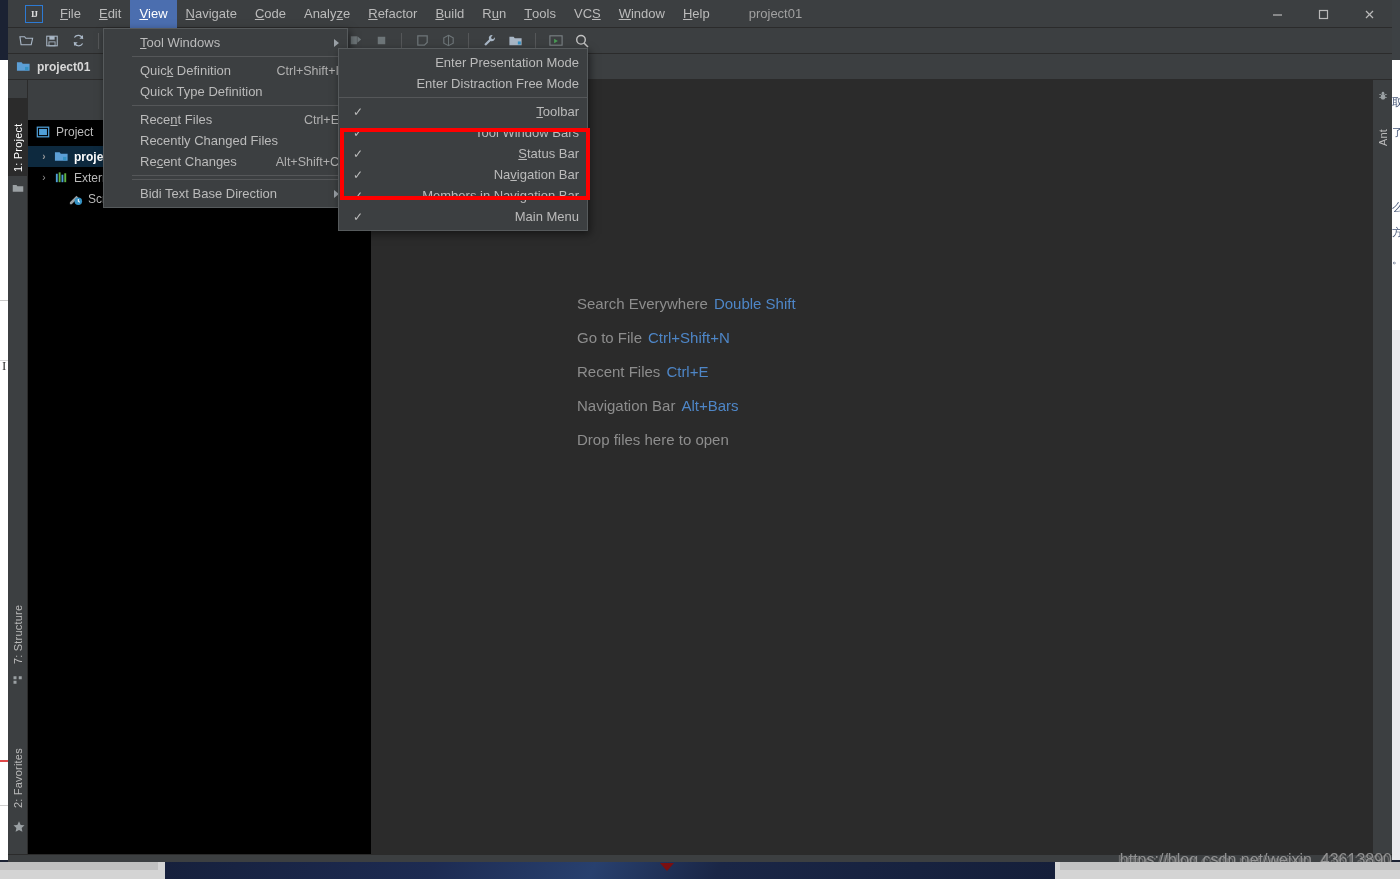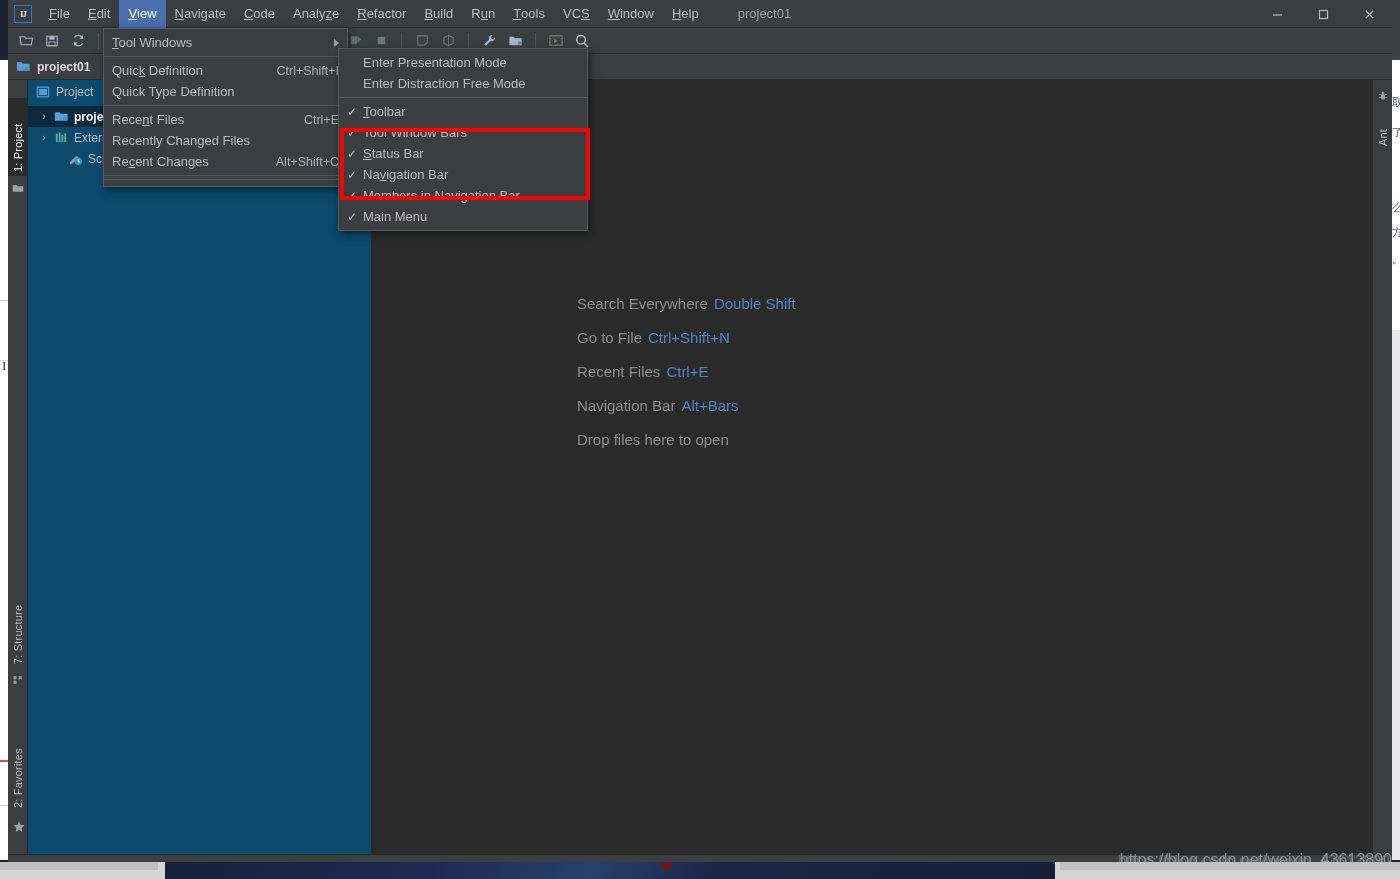--- a/index.html
+++ b/index.html
@@ -54,21 +54,21 @@
 
   
   .ide {
     position:absolute; left:8px; top:0; width:1384px; height:860px;
     background:#3c3f41; color:#bbbbbb;
   }
 
   
   .titlebar {
     position:relative; height:28px; background:#3c3f41;
-    display:flex; align-items:center; border-bottom:1px solid #2b2b2b;
+    display:flex; align-items:center; border-bottom:1px solid #2b2b2b;padding-left:11px;
   }
   .ij-logo {
     width:18px; height:18px; margin-left:6px; margin-right:8px;
     background:#3c3f41; border:1px solid #2d7ad3;
     display:flex; align-items:center; justify-content:center;
     font-size:9px; font-weight:bold; color:#e0e0e0; letter-spacing:-1px;
     font-family:"Liberation Serif", serif;
   }
   .menubar { display:flex; align-items:center; height:28px; }
   .menu-top {
@@ -117,22 +117,23 @@
     display:flex; align-items:center; justify-content:flex-start;
     padding:4px 0; white-space:nowrap;
   }
   .rail-tab.sel { background:#2b2b2b; color:#ffffff; }
   .rail-ico {
     position:absolute; left:4px; width:12px; height:12px;
   }
 
   
   .projpane {
-    width:344px; background:#0c4a6e; flex:none; position:relative;
+    width:344px; background:#000000; flex:none; position:relative;
     border-right:1px solid #2b2b2b;
+    margin-top:40px;
   }
   .proj-header {
     height:24px; display:flex; align-items:center; gap:6px; padding-left:8px;
     font-size:12px; color:#bbbbbb;
   }
   .proj-header .ph-label { font-size:12px; }
   .tree { padding-top:2px; font-size:12px; }
   .tree-row {
     height:21px; display:flex; align-items:center; gap:4px;
     padding-left:10px; color:#bbbbbb; white-space:nowrap;
@@ -193,22 +194,22 @@
   .mi .mtext u { text-decoration:underline; }
   .mi .accel { margin-left:26px; color:#b0b0b0; font-size:12.5px; }
   .mi .arrow-r {
     position:absolute; right:8px; width:0; height:0;
     border-top:4px solid transparent; border-bottom:4px solid transparent;
     border-left:5px solid #9aa0a6;
   }
   .mi.hl .arrow-r { border-left-color:#ffffff; }
   .msep { height:1px; background:#555759; margin:3px 0; }
 
-  #view-menu { left:95px; top:28px; width:245px; }
-  #appearance-menu { left:330px; top:48px; width:250px; }
+  #view-menu { left:95px; top:28px; width:245px;padding-left:28px; }
+  #appearance-menu { left:330px; top:48px; width:250px;text-align:right; }
 
   
   .annot-box {
     position:absolute; left:332px; top:128px; width:250px; height:72px;
     border:4px solid #ff0000; z-index:60; pointer-events:none;
   }
 </style>
 </head>
 <body>
 
@@ -502,20 +503,24 @@
         </div>
         <div class="mi">
           <span class="mtext">Recently Changed Files</span>
         </div>
         <div class="mi">
           <span class="mtext">Re<u>c</u>ent Changes</span>
           <span class="accel">Alt+Shift+C</span>
         </div>
         <div class="msep"></div>
         <div class="msep"></div>
+        <div class="mi">
+          <span class="mtext">Bidi Text Base Direction</span>
+          <span class="arrow-r"></span>
+        </div>
       </div>
 
     <div class="menu-panel" id="appearance-menu">
         <div class="mi">
           <span class="check"></span>
           <span class="mtext">Enter Presentation Mode</span>
         </div>
         <div class="mi">
           <span class="check"></span>
           <span class="mtext">Enter Distraction Free Mode</span>

